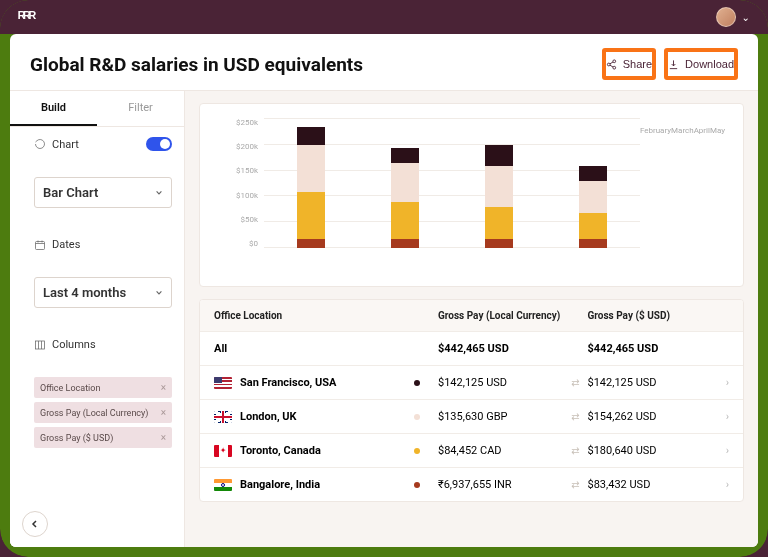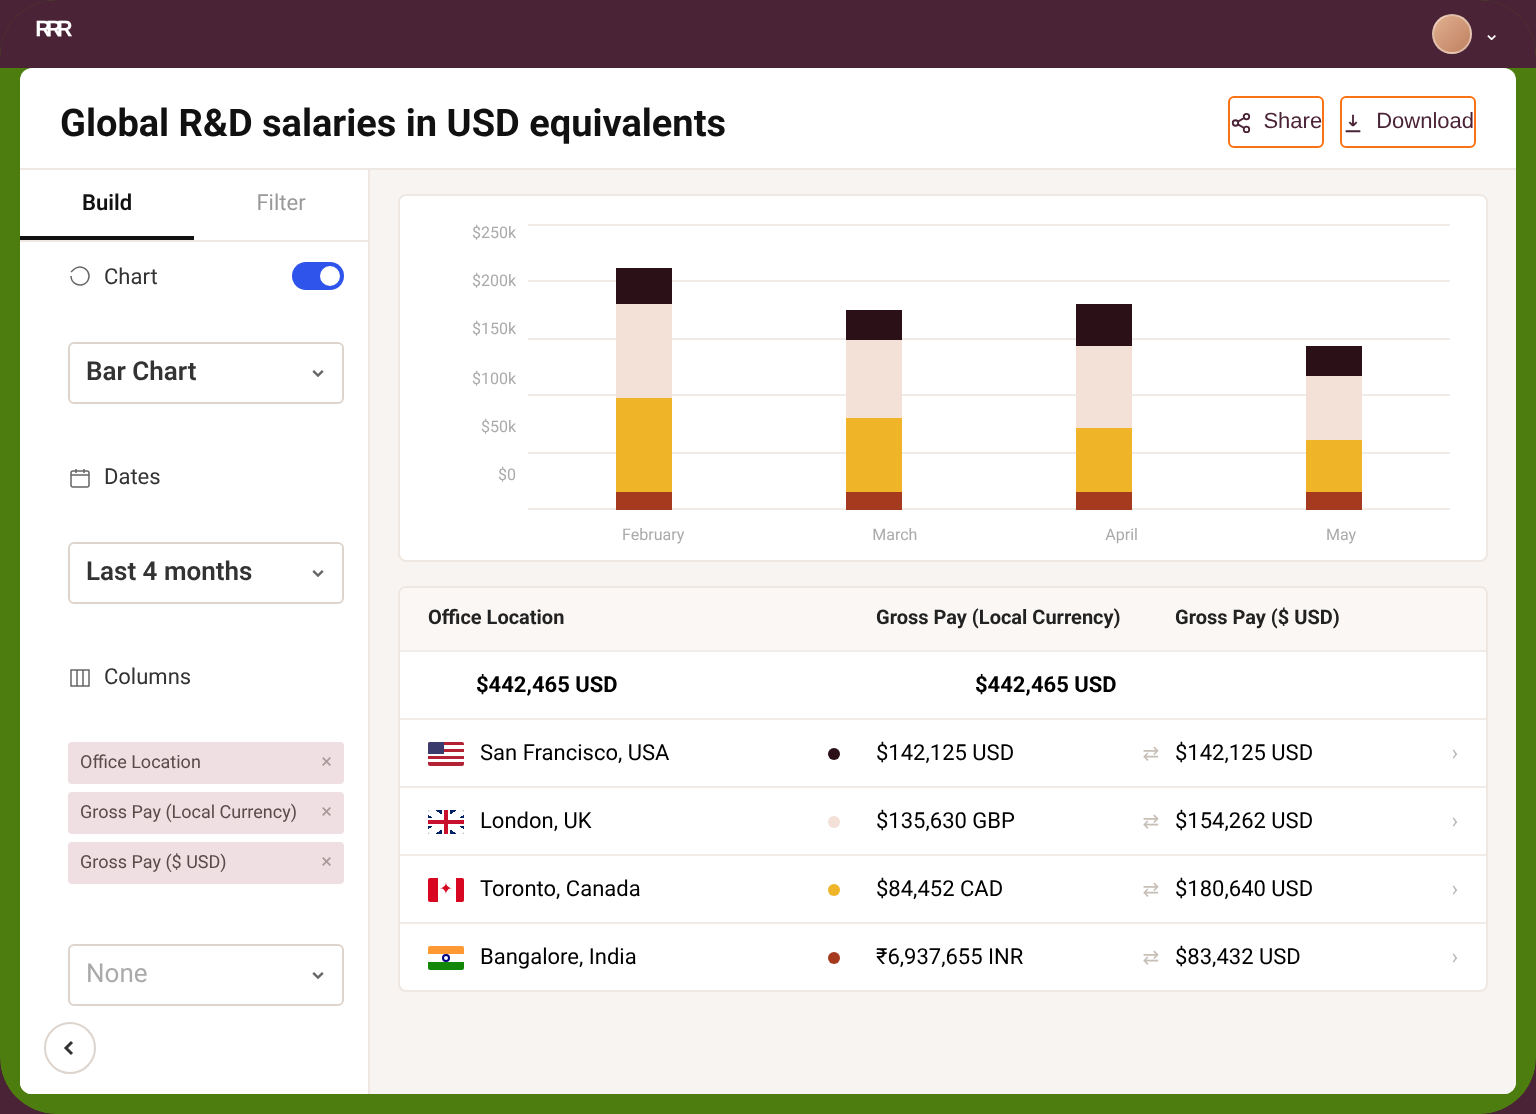--- a/index.html
+++ b/index.html
@@ -25,21 +25,21 @@
     background:#fff; border-radius:6px; overflow:hidden;
     display:flex; flex-direction:column;
   }
   .header {
     padding: 14px 20px 10px 20px; display:flex; align-items:center; justify-content:space-between;
     border-bottom:1px solid #eee7e2;
   }
   .title { font-size:19px; font-weight:700; color:#111; }
   .header-actions { display:flex; gap:8px; }
   .btn-outline {
-    border:1px solid #f97316; color:#4a2336; background:#fff;
+    border:4px solid #f97316; color:#4a2336; background:#fff;
     padding:6px 0; font-size:11px; border-radius:3px;
     display:flex; align-items:center; gap:6px; cursor:pointer;
   }
   .btn-outline svg { width:11px; height:11px; }
 
   .body { flex:1; display:flex; min-height:0; background:#f8f4f1; }
   .sidebar {
     width:175px; background:#fff; border-right:1px solid #eee7e2;
     display:flex; flex-direction:column; font-size:11px; color:#333;
     position:relative;
@@ -72,42 +72,42 @@
     position:absolute; left:12px; bottom:10px; width:26px; height:26px;
     border:1px solid #ddd4cd; border-radius:50%; display:flex; align-items:center; justify-content:center;
     background:#fff; cursor:pointer;
   }
   .back-btn svg { width:10px; height:10px; stroke:#333; }
 
   .main { flex:1; padding:12px 14px; display:flex; flex-direction:column; gap:12px; min-width:0; }
   .chart-card { background:#fff; border:1px solid #eee7e2; border-radius:4px; padding:14px 18px 8px 8px; }
   .chart { display:flex; height:160px; }
   .y-axis { display:flex; flex-direction:column; justify-content:space-between; align-items:flex-end; font-size:8px; color:#aaa; padding-right:6px; height:130px;margin-left:28px;}
-  .plot { flex:1; display:flex; flex-direction:column; }
+  .plot { flex:1; display:flex; flex-direction:row; }
   .plot-area { flex:1; display:flex; align-items:flex-end; justify-content:space-around; height:130px; position:relative; }
   .gridlines { position:absolute; inset:0; display:flex; flex-direction:column; justify-content:space-between; pointer-events:none;}
   .gridlines div { border-top:1px solid #f0ebe6; height:0; }
   .bar-col { width:28px; display:flex; flex-direction:column-reverse; z-index:1;}
   .seg { width:100%; }
   .x-axis { display:flex; justify-content:space-around; font-size:8px; color:#aaa; padding-top:8px;}
   
   .table-card { background:#fff; border:1px solid #eee7e2; border-radius:4px; overflow:hidden; }
   .thead { display:flex; background:#faf7f4; padding:10px 14px; font-size:10px; font-weight:700; color:#222; }
   .col-loc { flex: 0 0 200px; }
   .col-dot { flex: 0 0 24px; }
   .col-local { flex:1; }
   .col-swap { flex: 0 0 24px; color:#bbb; font-size:10px; text-align:center;}
   .col-usd { flex:1; }
   .col-chev { flex: 0 0 16px; color:#bbb; text-align:right;}
   .trow { display:flex; align-items:center; padding:10px 14px; font-size:11px; border-top:1px solid #f1ece7; cursor:pointer;}
   .trow.all { font-weight:700; }
   .loc { display:flex; align-items:center; gap:8px; }
   .flag { width:18px; height:12px; border-radius:1px; display:inline-block; flex-shrink:0; position:relative; overflow:hidden;}
   .dot { width:6px; height:6px; border-radius:50%; display:inline-block; }
-  .trow .loc span.name { font-weight:400; }
+  .trow .loc span.name { font-weight:700; }
   .swap-ico { color:#c8c0b8; }
 </style>
 </head>
 <body>
 
 <div class="device">
   <div class="topbar">
     <div class="logo">ᴿᴿᴿ</div>
     <div class="user-area">
       <div class="avatar"></div>
@@ -189,26 +189,20 @@
               <div class="chip" style="margin-bottom: 4px;">
                 <span>Gross Pay (Local Currency)</span>
                 <span class="x">×</span>
               </div>
               <div class="chip" style="margin-bottom: 4px;">
                 <span>Gross Pay ($ USD)</span>
                 <span class="x">×</span>
               </div>
             </div>
 
-          <div class="select muted">
-            <span>None</span>
-            <svg viewBox="0 0 10 10" fill="none" stroke-width="1.5">
-                <path d="M2 3l3 3 3-3"></path>
-              </svg>
-          </div>
         </div>
         <div class="back-btn">
           <svg viewBox="0 0 10 10" fill="none" stroke-width="1.5">
               <path d="M6 2L3 5l3 3"></path>
             </svg>
         </div>
       </div>
 
       <div class="main">
         <div class="chart-card">
@@ -269,20 +263,21 @@
         <div class="table-card">
           <div class="thead">
             <div class="col-loc">Office Location</div>
             <div class="col-dot"></div>
             <div class="col-local">Gross Pay (Local Currency)</div>
             <div class="col-swap"></div>
             <div class="col-usd">Gross Pay ($ USD)</div>
             <div class="col-chev"></div>
           </div>
           <div class="trow all">
+            <div class="col-loc">All</div>
             <div class="col-dot"></div>
             <div class="col-local">$442,465 USD</div>
             <div class="col-swap"></div>
             <div class="col-usd">$442,465 USD</div>
             <div class="col-chev"></div>
           </div>
           <div id="table-rows">
               <div class="trow">
     <div class="col-loc loc">
       <span class="flag">

